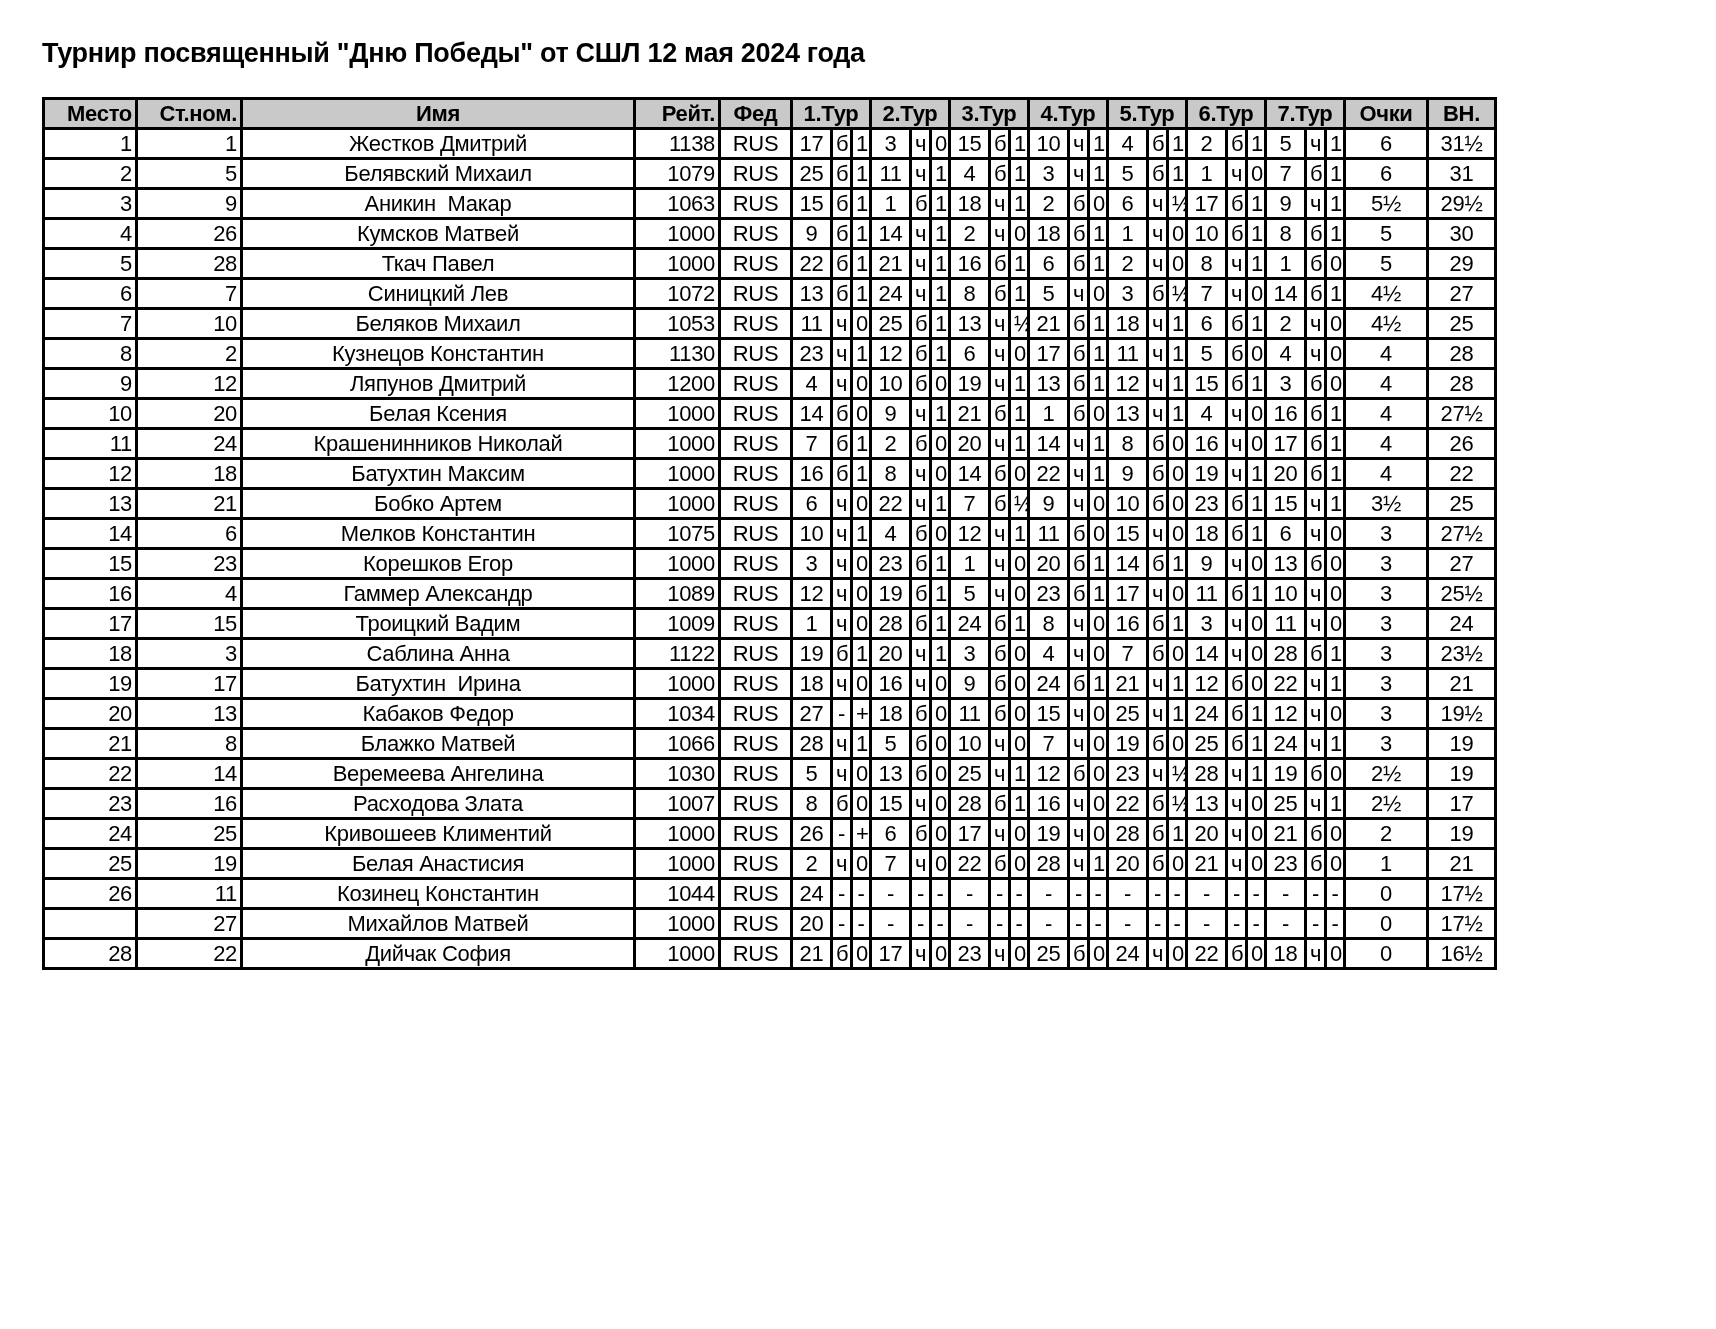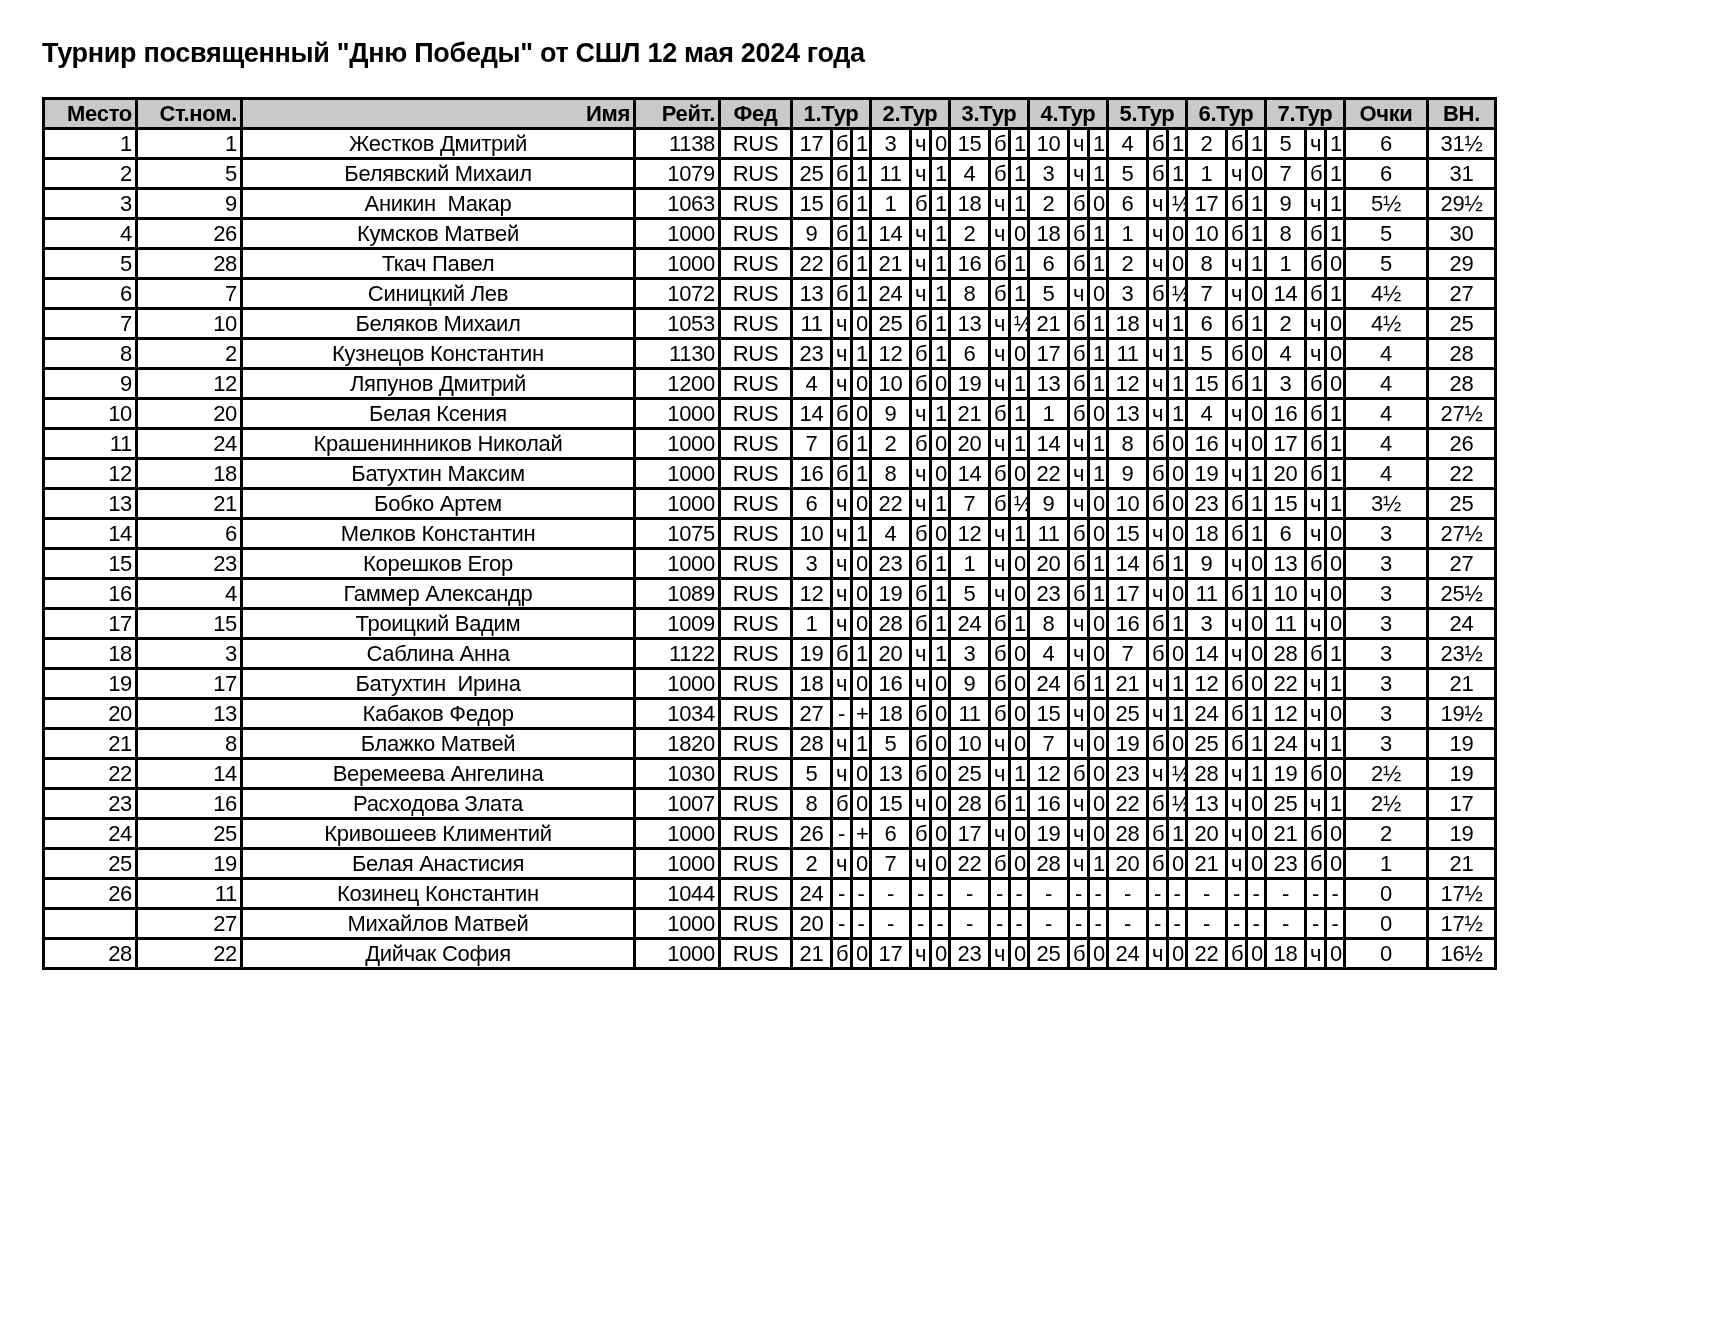--- a/index.html
+++ b/index.html
@@ -55,21 +55,21 @@
     overflow: hidden;
     white-space: pre;
   }
   table.results th {
     background: var(--header-bg);
     font-weight: bold;
     height: 27px;
   }
   td.name { text-align: center; padding-left: 4px; }
   .r { text-align: right; padding-right: 5px; }
-  .l { text-align: right; }
+  .l { text-align: center; }
   .c { text-align: center; padding: 0 1px; }
   td.rnd { text-align: center; padding: 0 1px; }
 
   .footer {
     font-size: 17px;
     letter-spacing: -0.2px;
   }
   .footer-1 { margin-top: 140px; }
   .footer-2 { margin-top: 15px; }
 </style>
@@ -726,21 +726,21 @@
           <td class="rnd">12</td>
           <td class="rnd">ч</td>
           <td class="rnd">0</td>
           <td class="c">3</td>
           <td class="c">19½</td>
         </tr>
         <tr>
           <td class="r">21</td>
           <td class="r">8</td>
           <td class="name">Блажко Матвей</td>
-          <td class="r">1820</td>
+          <td class="r">1066</td>
           <td class="c">RUS</td>
           <td class="rnd">28</td>
           <td class="rnd">ч</td>
           <td class="rnd">1</td>
           <td class="rnd">5</td>
           <td class="rnd">б</td>
           <td class="rnd">0</td>
           <td class="rnd">10</td>
           <td class="rnd">ч</td>
           <td class="rnd">0</td>

